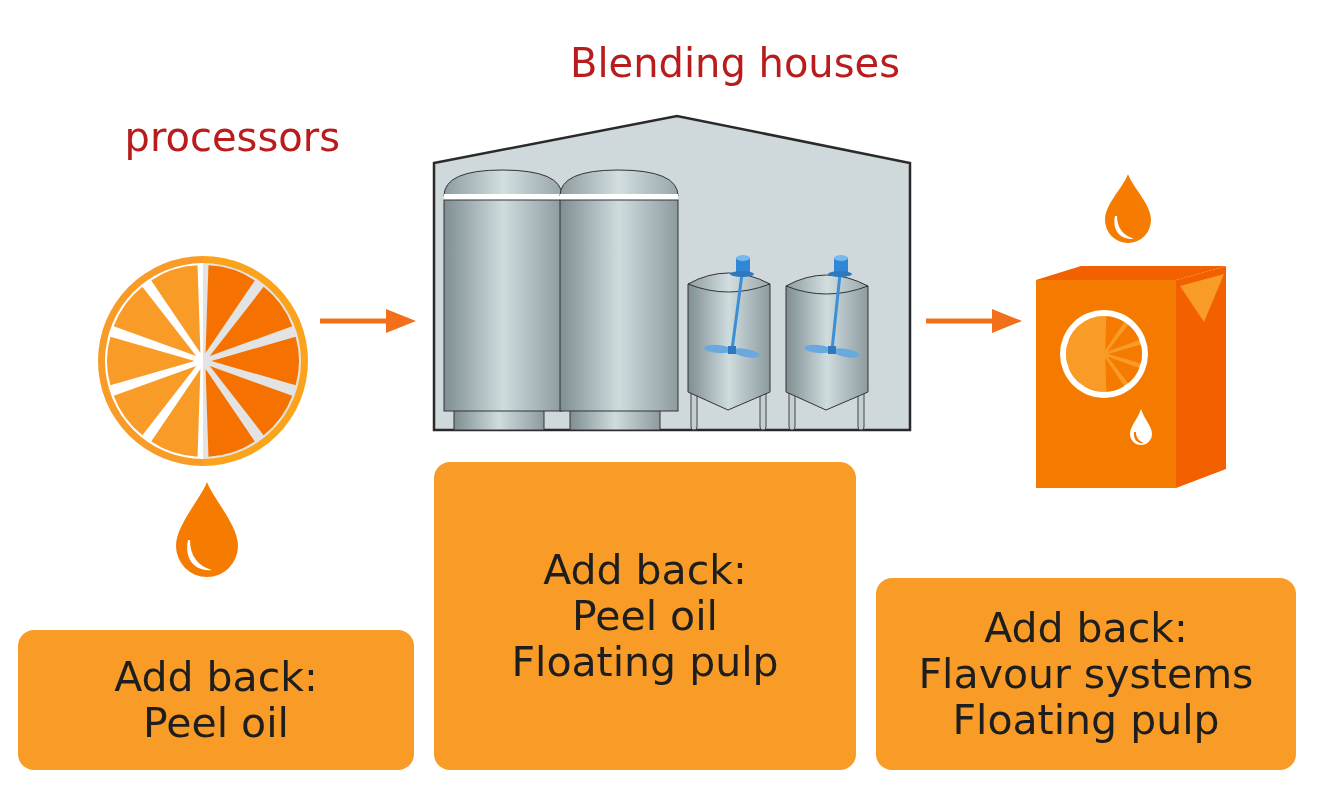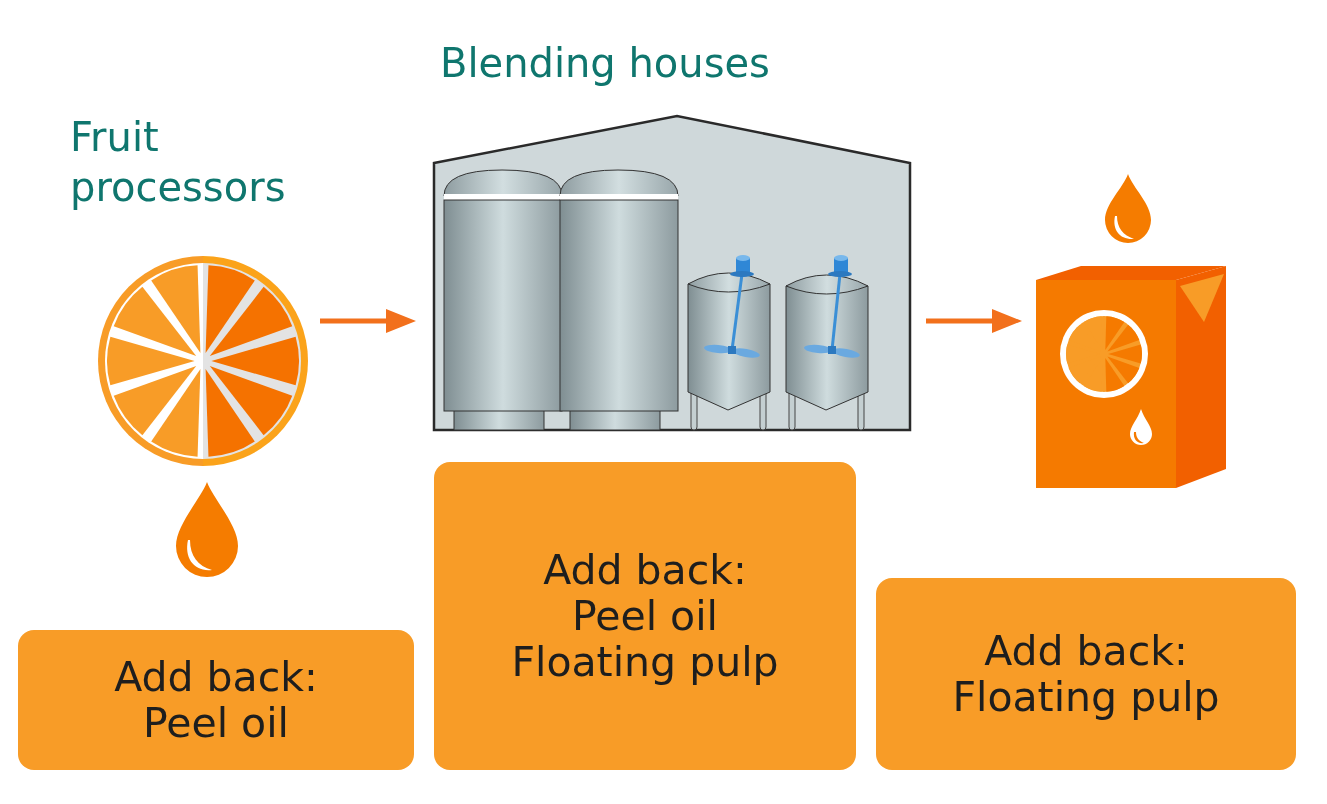--- a/index.html
+++ b/index.html
@@ -1,29 +1,28 @@
 <!DOCTYPE html>
 <html><head>
   <meta charset="utf-8">
   <style>
     html, body { margin: 0; padding: 0; background: #ffffff; }
     body { width: 1327px; height: 804px; position: relative; overflow: hidden;
            font-family: "DejaVu Sans", "Liberation Sans", sans-serif; color: #1e1e1e; }
     .abs { position: absolute; }
-    .stage-title { text-align: left; font-size: 40px; line-height: 50px; color: #0f766e; }
+    .stage-title { text-align: right; font-size: 40px; line-height: 50px; color: #b91c1c; }
     .box { position: absolute; background: #f89c27; border-radius: 16px;
            display: flex; flex-direction: column; align-items: center; justify-content: center;
            font-size: 41px; line-height: 46px; color: #1e1e1e; text-align: center; }
     svg { position: absolute; overflow: visible; }
   </style>
 </head>
 <body>
 
 <div class="abs stage-title" style="left:70px; top:112px; width:270px;">
-  <div>Fruit</div>
   <div>processors</div>
 </div>
 <div class="abs stage-title" style="left:440px; top:38px; width:460px;">
   <div>Blending houses</div>
 </div>
 <div class="abs stage-title" style="left:990px; top:30px; width:270px;">
 </div>
 
 <svg style="left:96px; top:254px;" width="214" height="214" viewBox="0 0 214 214">
   <defs>
@@ -160,14 +159,15 @@
 </div>
 
 <div class="box" style="left:434px; top:462px; width:422px; height:308px;">
   <div>Add back:</div>
   <div>Peel oil</div>
   <div>Floating pulp</div>
 </div>
 
 <div class="box" style="left:876px; top:578px; width:420px; height:192px;">
   <div>Add back:</div>
+  <div>Flavour systems</div>
   <div>Floating pulp</div>
 </div>
 
 </body></html>

